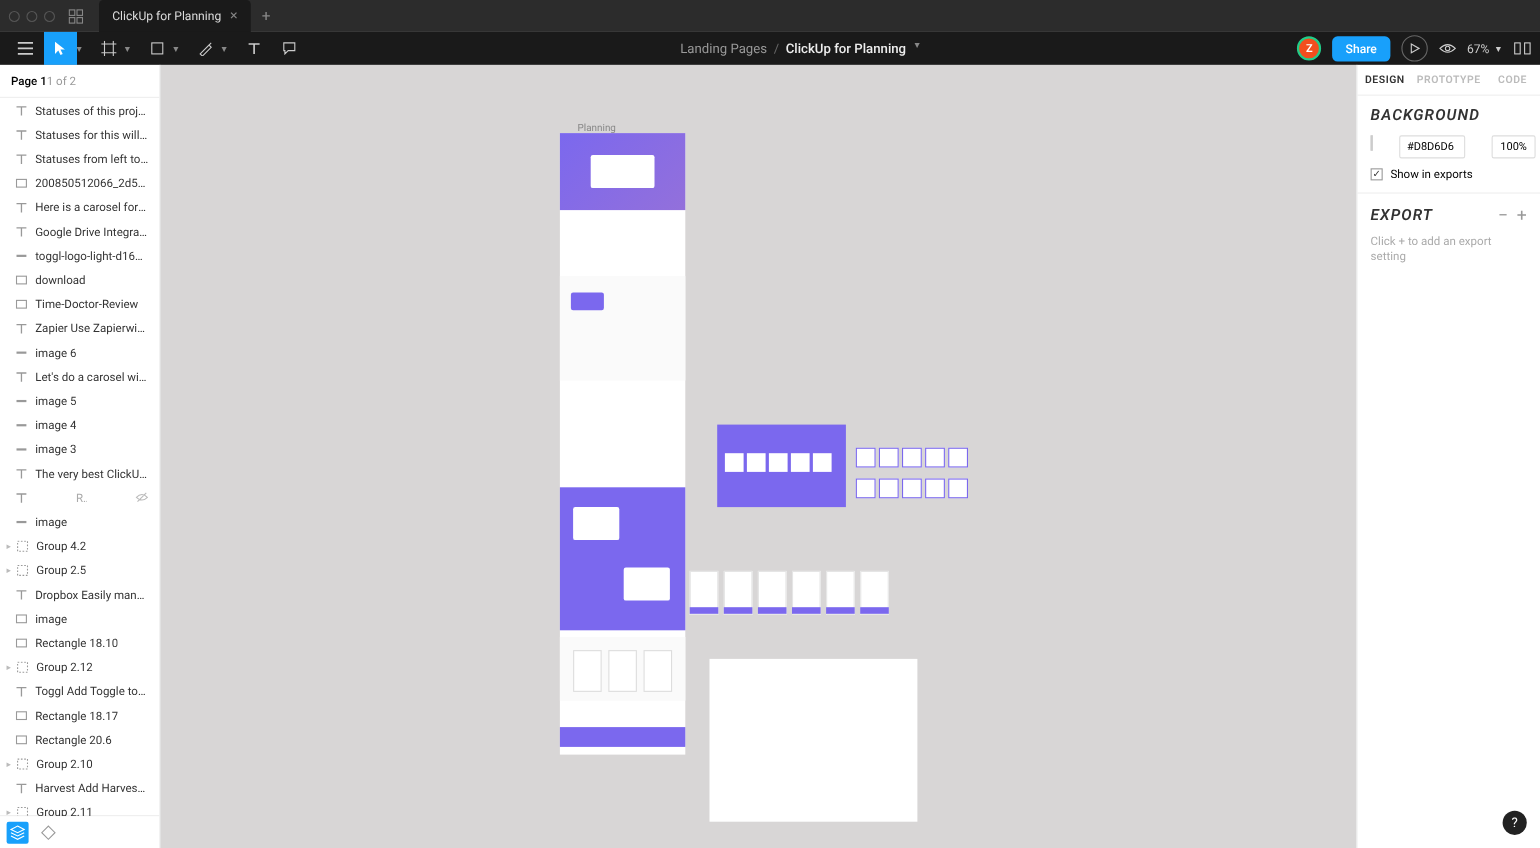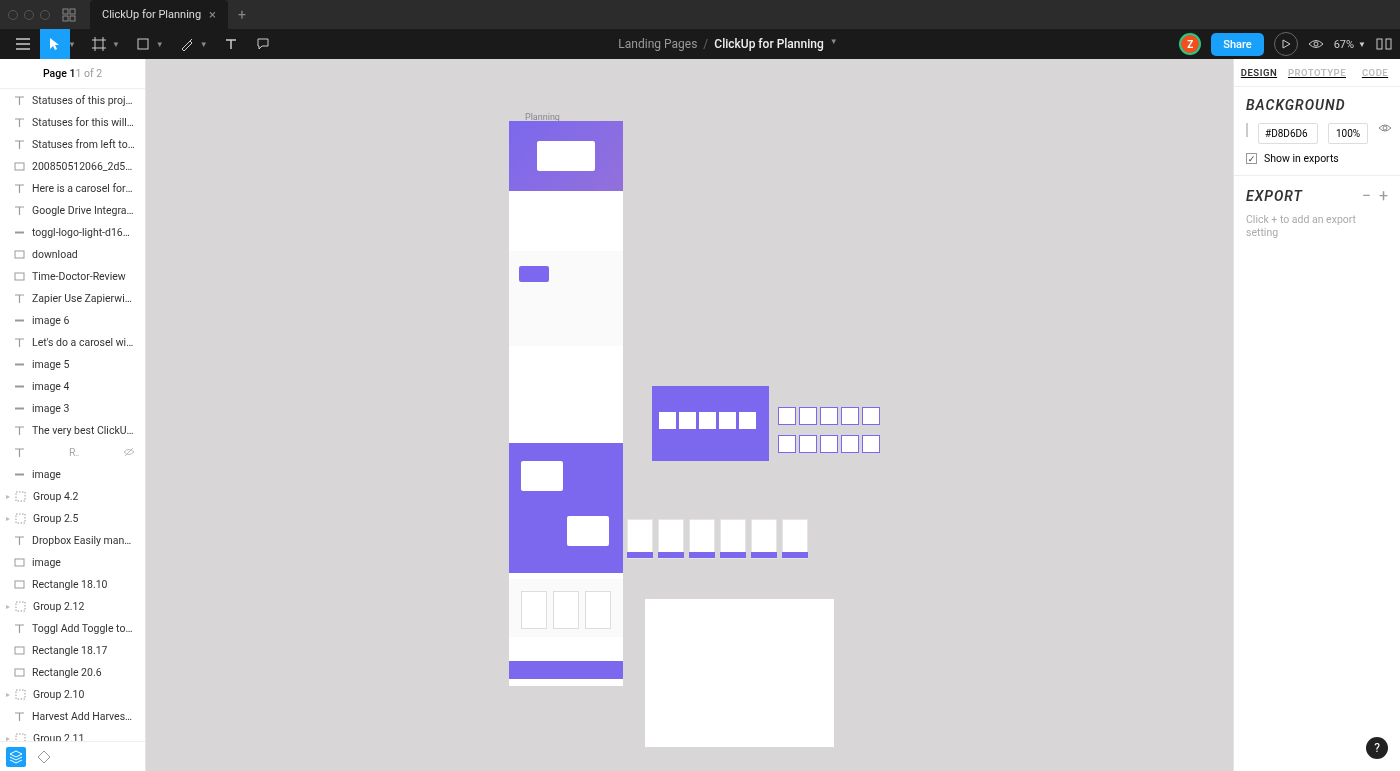--- a/index.html
+++ b/index.html
@@ -25,47 +25,47 @@
 .breadcrumb-sep { color: #666; }
 .breadcrumb-current { color: #eee; font-weight: 500; }
 .toolbar-right { margin-left: auto; display: flex; align-items: center; gap: 10px; }
 .avatar { width: 22px; height: 22px; border-radius: 50%; background: #F24E1E; border: 2px solid #2c8; display: flex; align-items: center; justify-content: center; font-size: 10px; font-weight: 600; color: #fff; }
 .share-btn { background: #18A0FB; color: #fff; border: none; padding: 5px 12px; border-radius: 5px; font-size: 11px; font-weight: 500; cursor: pointer; }
 .play-btn { width: 24px; height: 24px; border: 1px solid #666; border-radius: 50%; display: flex; align-items: center; justify-content: center; cursor: pointer; }
 .zoom-display { font-size: 11px; color: #ccc; display: flex; align-items: center; gap: 4px; }
 
 
 .layers-panel { position: absolute; left: 0; top: 59px; bottom: 0; width: 146px; background: #fff; border-right: 1px solid #e5e5e5; display: flex; flex-direction: column; }
-.page-header { display: flex; justify-content: center; padding: 8px 10px; font-size: 10.5px; border-bottom: 1px solid #eee; }
+.page-header { display: flex; justify-content: flex-start; padding: 8px 10px; font-size: 10.5px; border-bottom: 1px solid #eee; }
 .page-name { font-weight: 500; }
 .page-count { color: #999; }
 .layer-list { flex: 1; overflow-y: auto; }
 .layer-row { display: flex; align-items: center; padding: 4px 10px 4px 14px; gap: 7px; font-size: 10.5px; color: #333; cursor: pointer; min-height: 22px; white-space: nowrap; overflow: hidden; }
 .layer-row.dim { color: #aaa; gap: 44px; }
 .layer-icon { width: 11px; height: 11px; flex-shrink: 0; display: flex; align-items: center; justify-content: center; color: #888; }
 .layer-visibility { margin-left: auto; color: #bbb; flex-shrink: 0; }
 .layer-label { overflow: hidden; text-overflow: ellipsis; }
 .layer-footer { height: 30px; display: flex; align-items: center; padding: 0 6px; gap: 8px; border-top: 1px solid #eee; }
 .layer-footer-btn { width: 20px; height: 20px; display: flex; align-items: center; justify-content: center; cursor: pointer; }
 .layer-footer-btn.active { background: #18A0FB; color: #fff; border-radius: 2px; }
 
 
 .canvas { position: absolute; left: 146px; right: 167px; top: 59px; bottom: 0; background: #D8D6D6; }
 .frame-label { position: absolute; font-size: 9px; color: #888; }
 .canvas-frame { position: absolute; background: #fff; }
 .canvas-shape { position: absolute; }
 
 
 .inspect-panel { position: absolute; right: 0; top: 59px; bottom: 0; width: 167px; background: #fff; border-left: 1px solid #e5e5e5; display: flex; flex-direction: column; }
-.inspect-tabs { display: flex; border-bottom: 1px solid #eee; text-decoration: underline; }
+.inspect-tabs { display: flex; border-bottom: 1px solid #eee; }
 .inspect-tab { flex: 1; text-align: center; padding: 8px 4px; font-size: 9.5px; font-weight: 600; color: #bbb; letter-spacing: 0.5px; cursor: pointer; }
 .inspect-tab.active { color: #333; }
 .inspect-section { padding: 10px 12px; border-bottom: 1px solid #eee; }
 .inspect-title { font-size: 14px; font-weight: 600; letter-spacing: 1px; color: #333; margin-bottom: 10px; font-style: italic; }
-.color-row { display: flex; align-items: flex-start; gap: 10px; }
+.color-row { display: flex; align-items: flex-start; gap: 24px; }
 .color-swatch { width: 14px; height: 14px; border: 1px solid #ccc; background: #D8D6D6; }
 .color-hex-input { flex: 1; border: 1px solid #ddd; padding: 4px 6px; font-size: 10px; border-radius: 2px; width: 60px; }
 .opacity-input { width: 40px; border: 1px solid #ddd; padding: 4px 6px; font-size: 10px; border-radius: 2px; text-align: center; }
 .checkbox-row { display: flex; align-items: center; gap: 7px; font-size: 10.5px; margin-top: 8px; }
 .checkbox { width: 11px; height: 11px; border: 1px solid #999; display: flex; align-items: center; justify-content: center; font-size: 9px; }
 .checkbox.checked::after { content: "✓"; color: #333; }
 .scale-select { border: 1px solid #eee; padding: 3px 6px; font-size: 10px; color: #bbb; border-radius: 2px; }
 .export-header { display: flex; justify-content: space-between; align-items: center; }
 .export-hint { font-size: 10.5px; color: #aaa; margin-top: 8px; }
 

